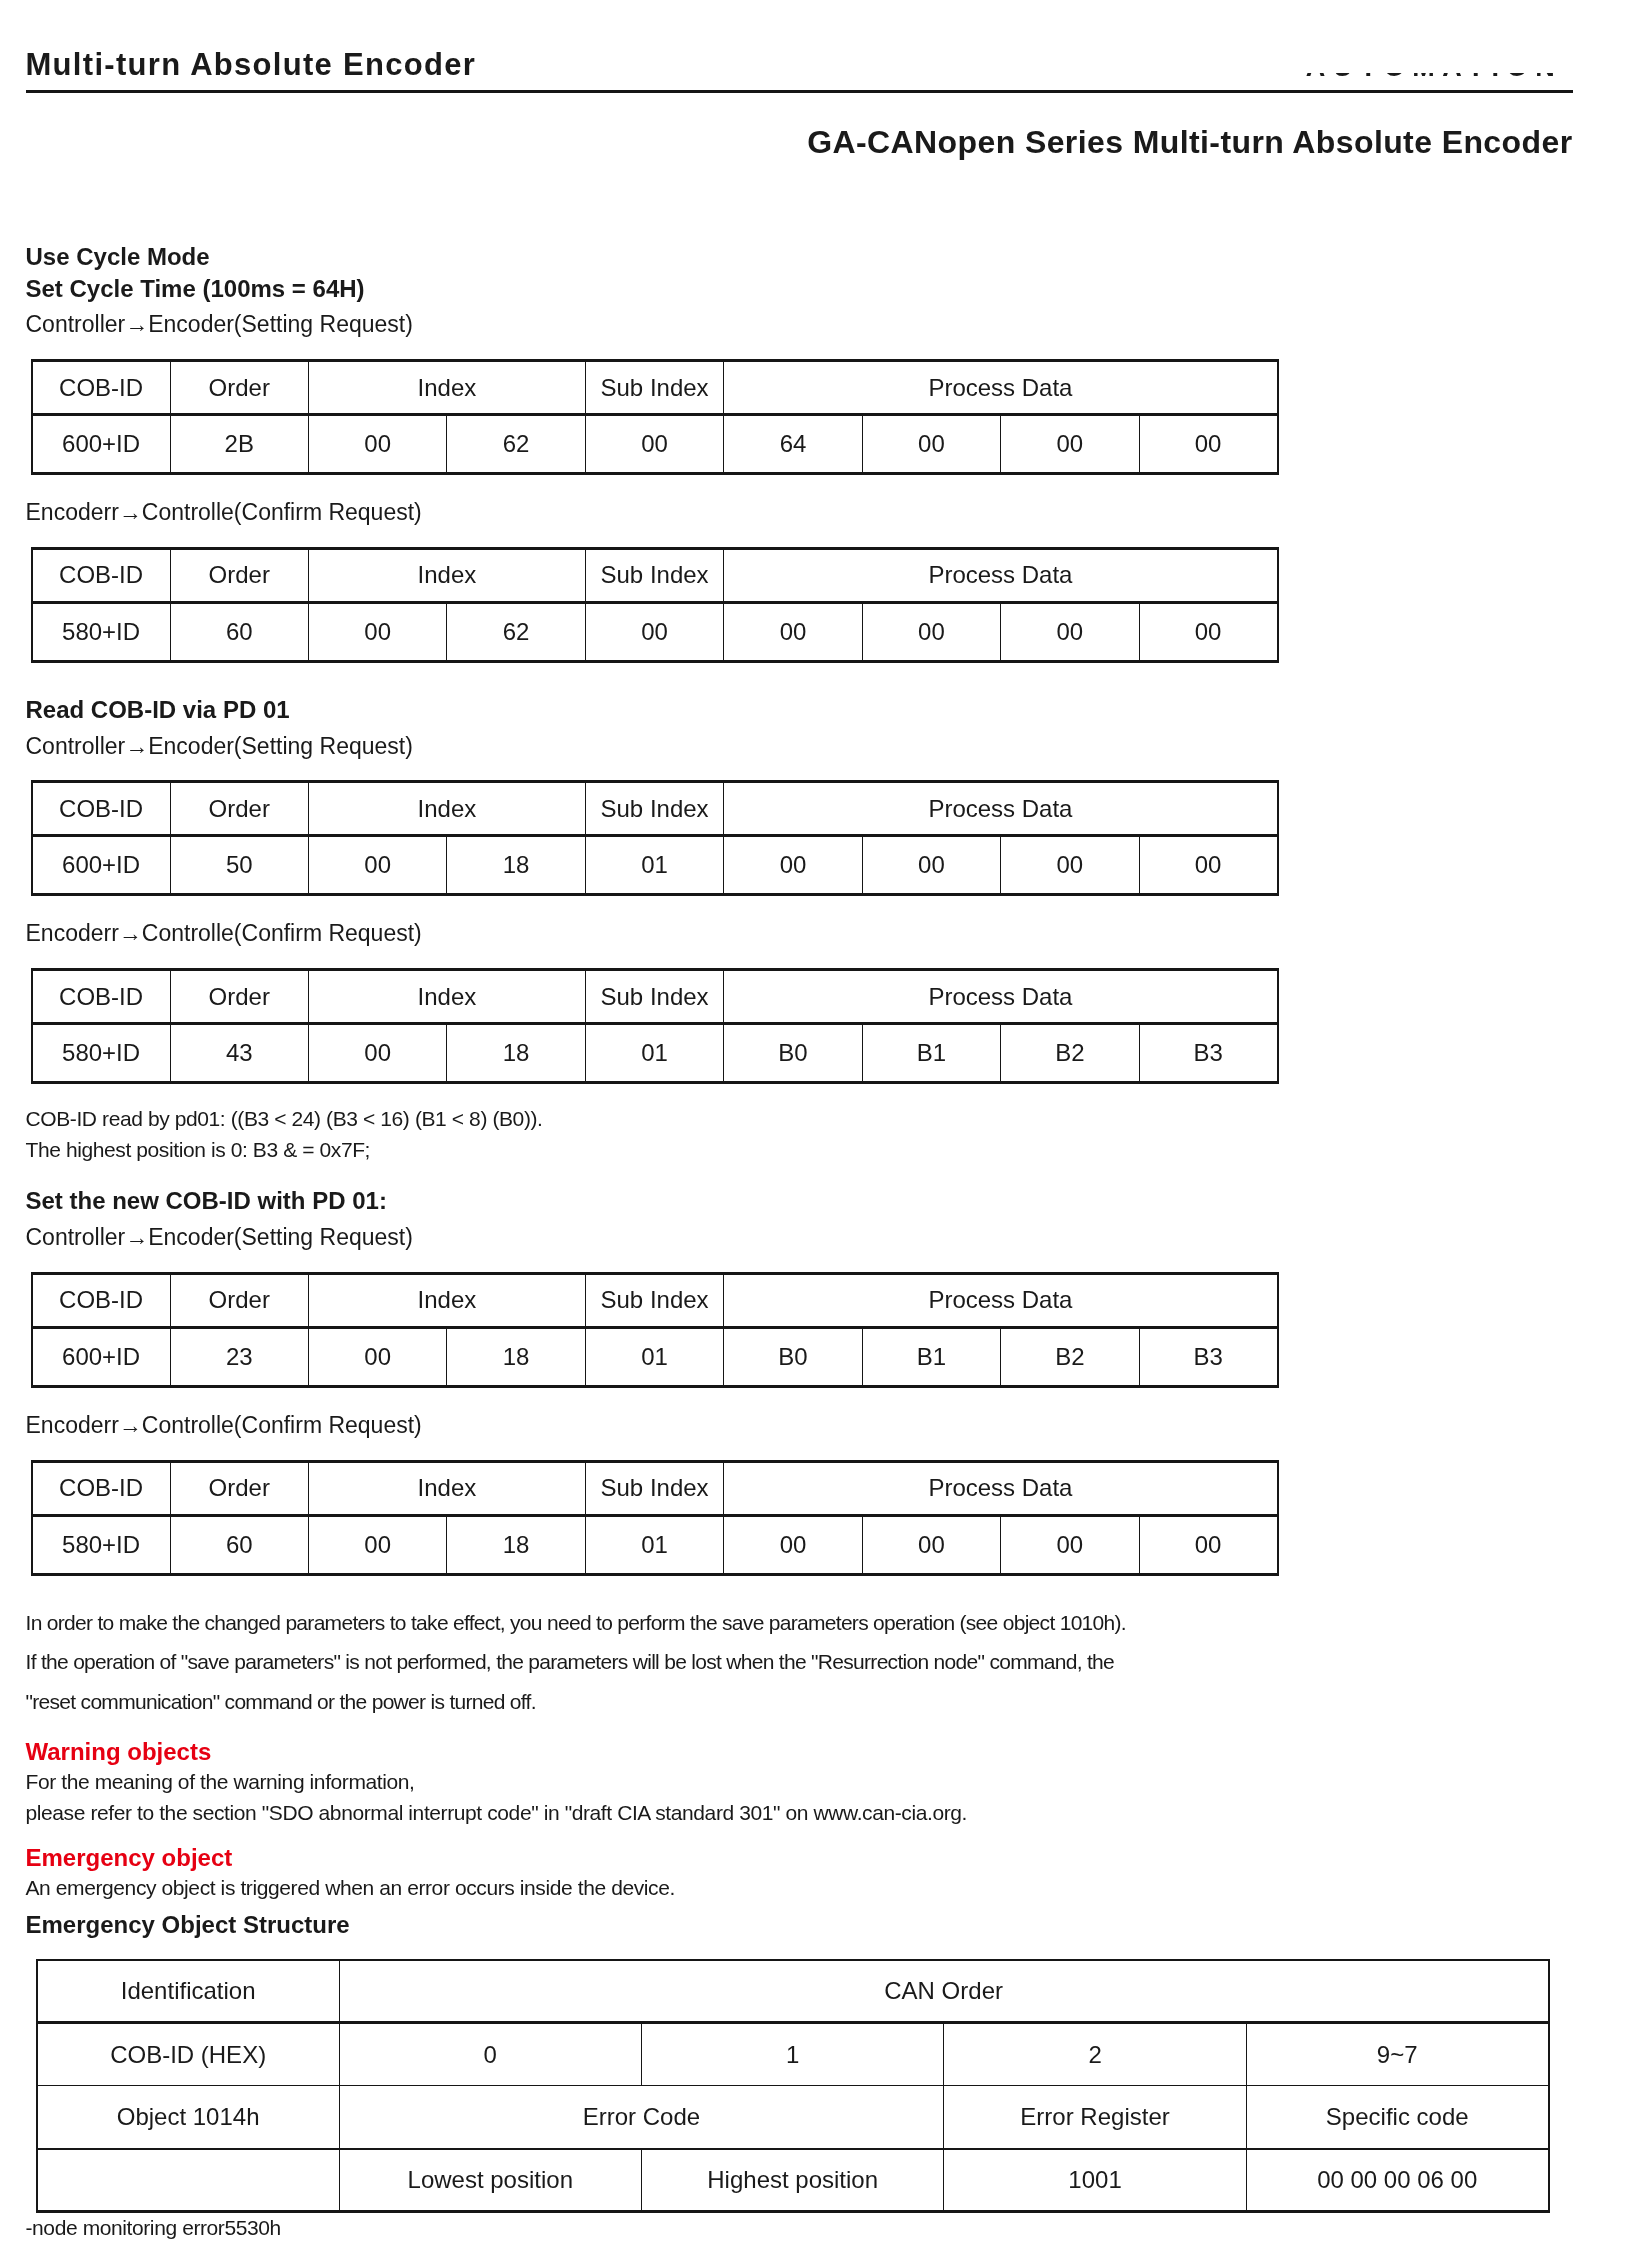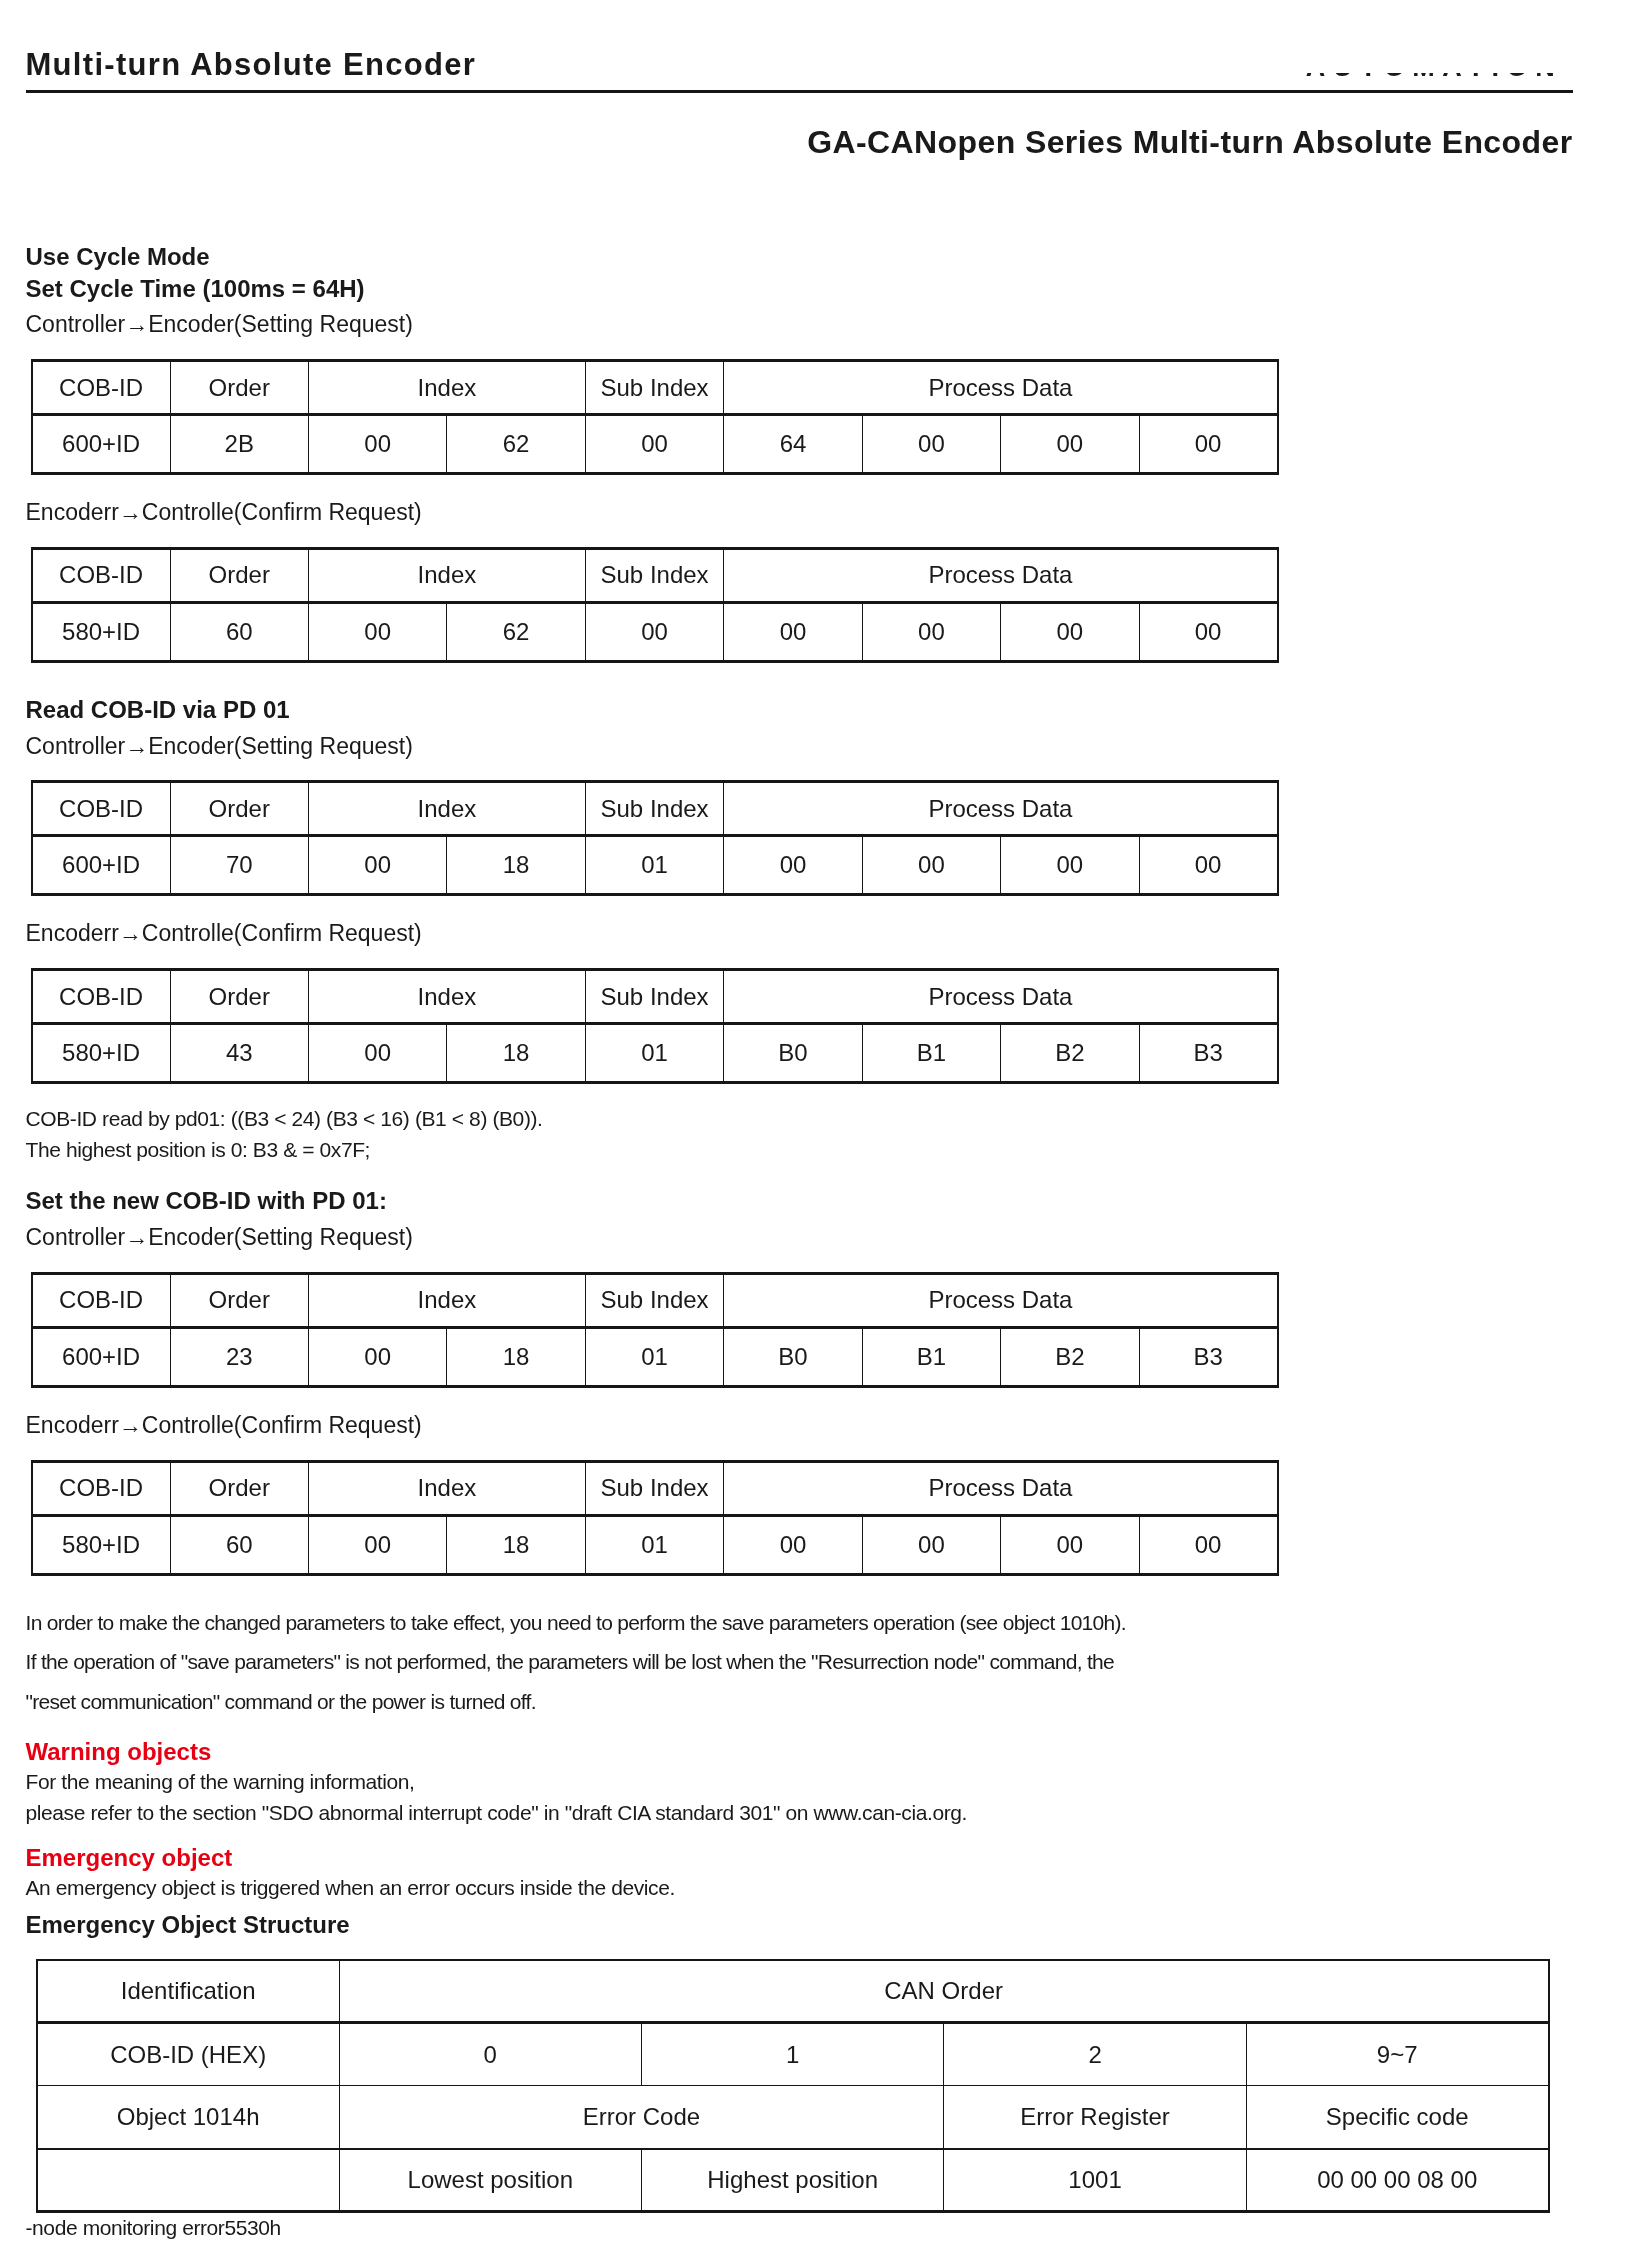--- a/index.html
+++ b/index.html
@@ -167,21 +167,21 @@
     <tbody>
         <tr class="head">
       <td>COB-ID</td>
       <td>Order</td>
       <td colspan="2">Index</td>
       <td>Sub Index</td>
       <td colspan="4">Process Data</td>
     </tr>
     <tr class="data">
       <td>600+ID</td>
-      <td>70</td>
+      <td>50</td>
       <td>00</td>
       <td>18</td>
       <td>01</td>
       <td>00</td>
       <td>00</td>
       <td>00</td>
       <td>00</td>
     </tr>
   </tbody>
     </table>
@@ -334,21 +334,21 @@
       <td>Object 1014h</td>
       <td colspan="2">Error Code</td>
       <td>Error Register</td>
       <td>Specific code</td>
     </tr>
     <tr>
       <td></td>
       <td>Lowest position</td>
       <td>Highest position</td>
       <td>1001</td>
-      <td>00 00 00 08 00</td>
+      <td>00 00 00 06 00</td>
     </tr>
   </tbody>
     </table>
 
   <div class="body-ln">-node monitoring error5530h</div>
 
 </div>
 
 
 </body></html>

